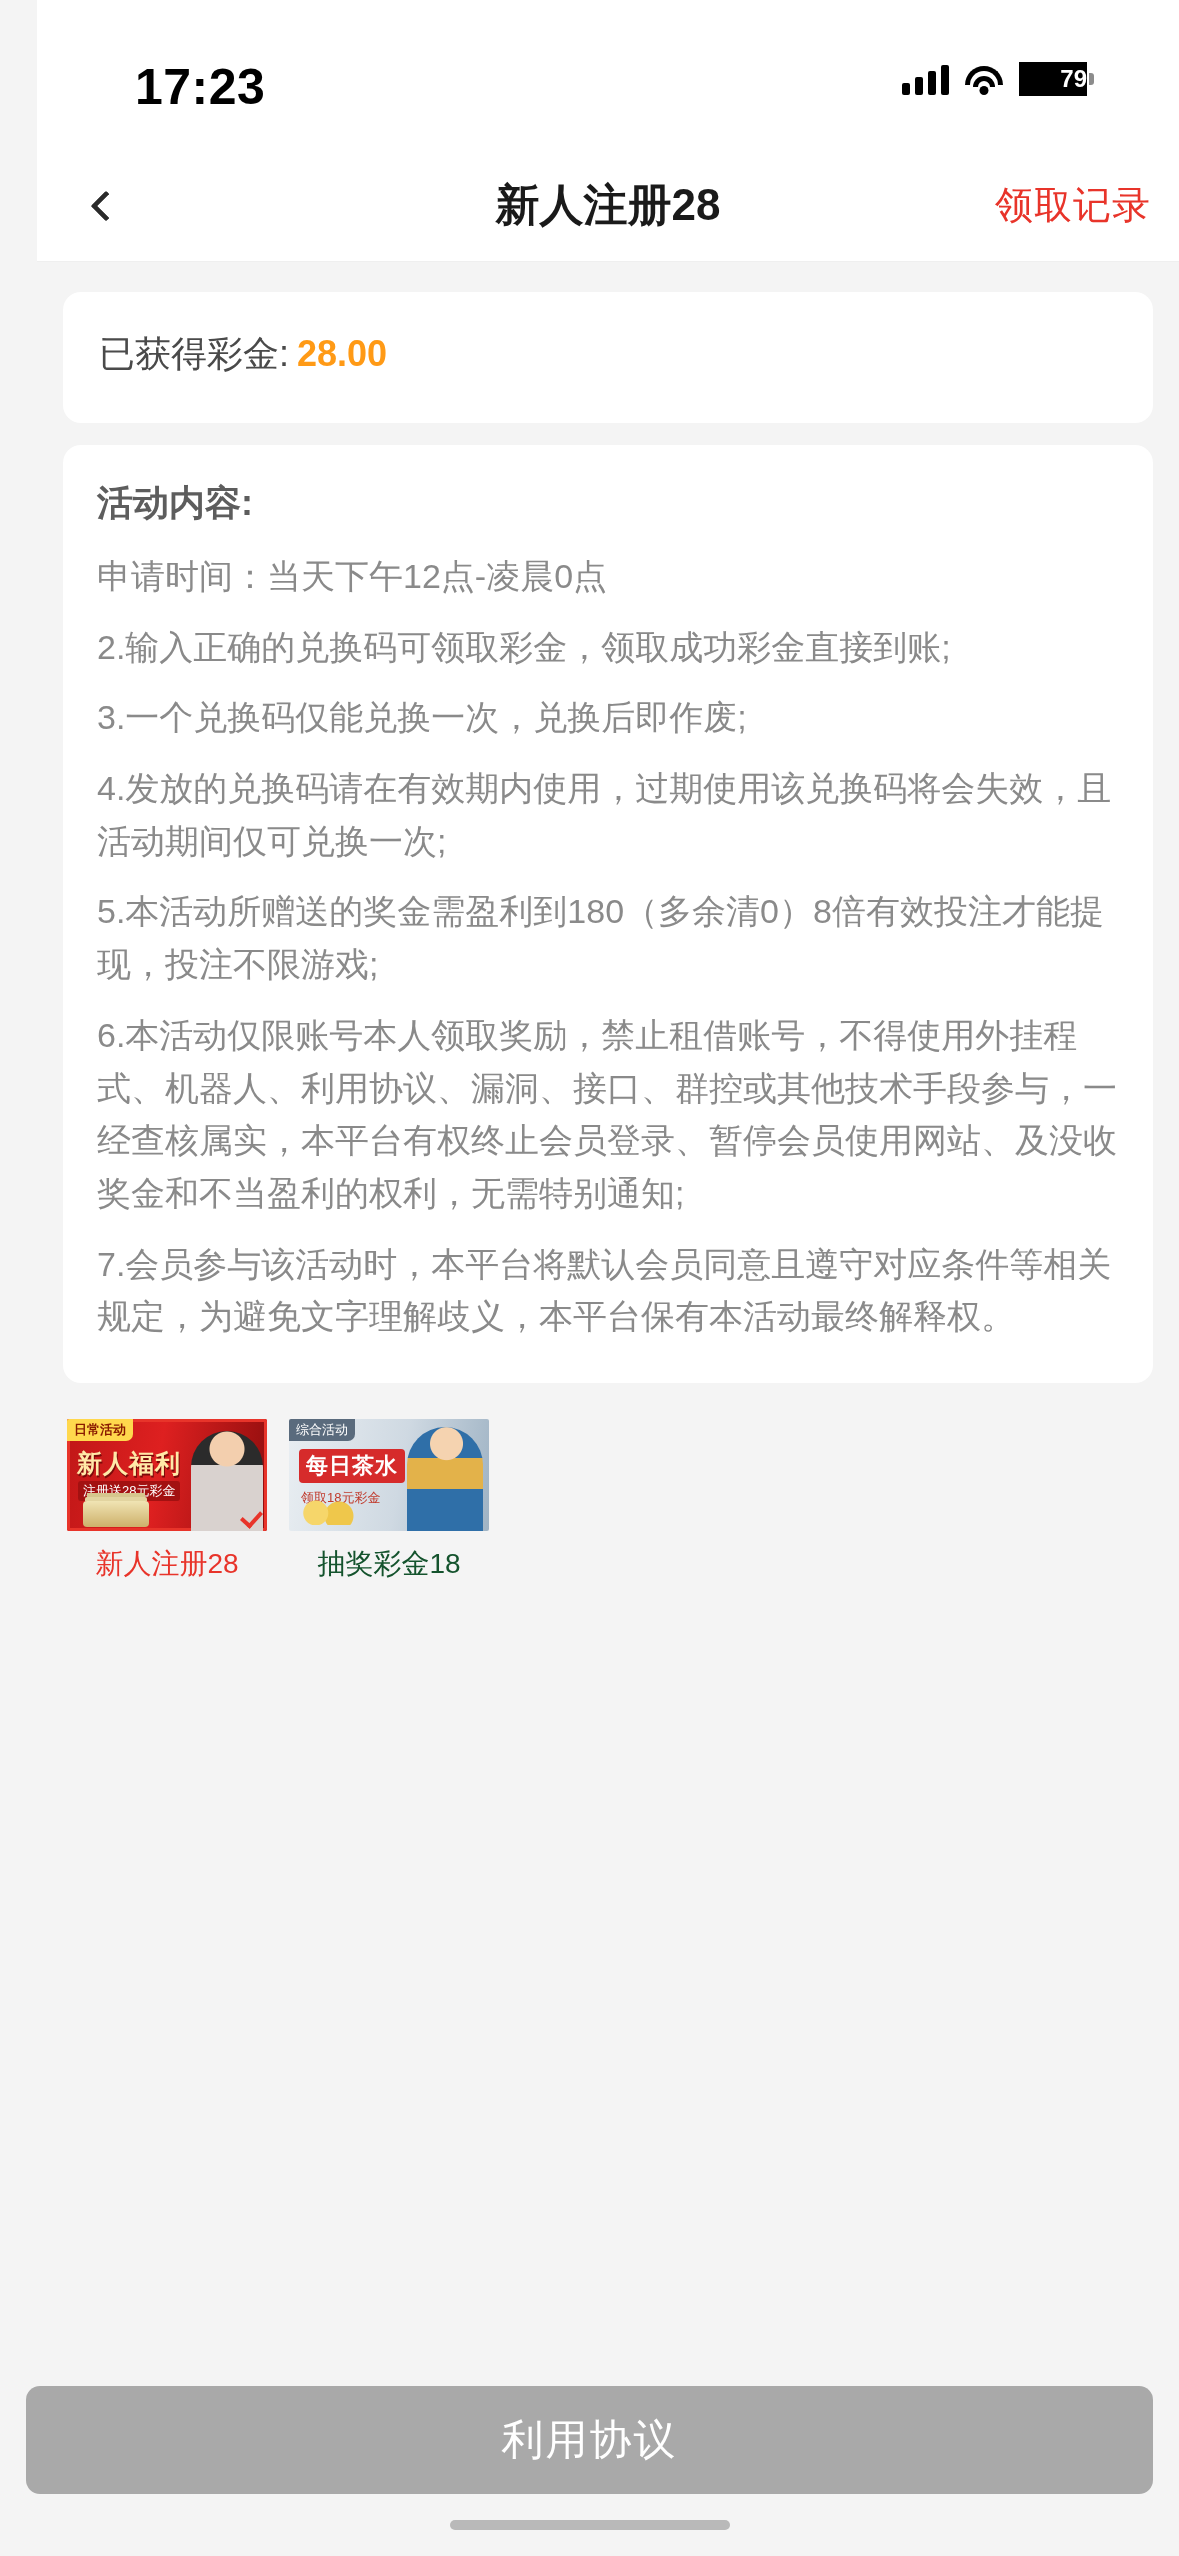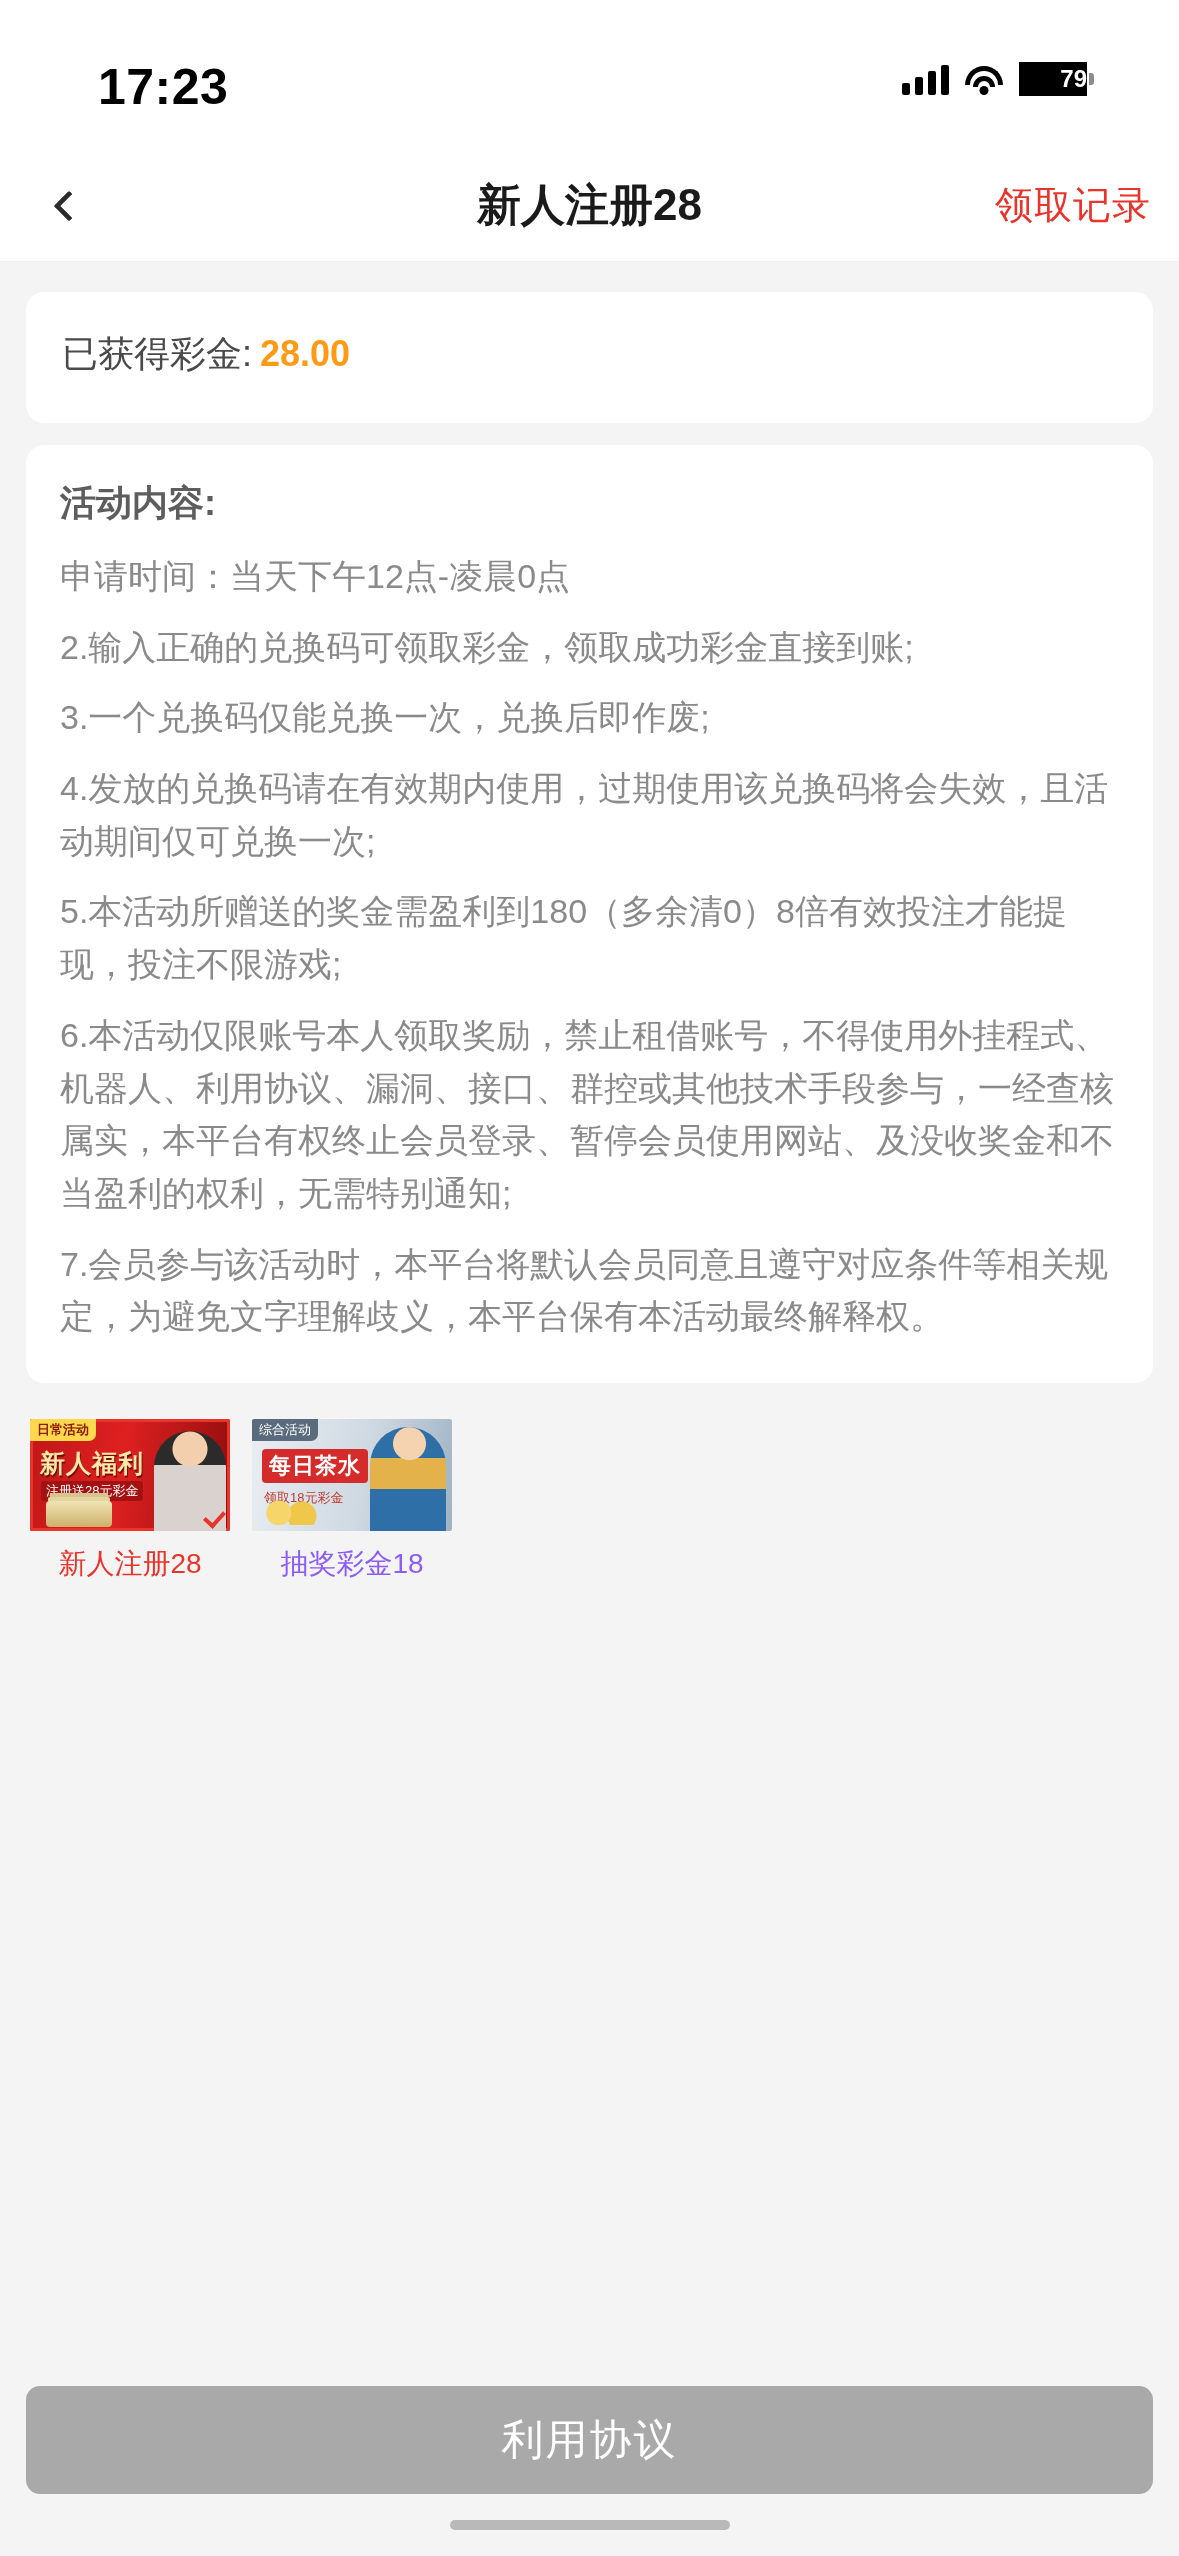--- a/index.html
+++ b/index.html
@@ -9,20 +9,21 @@
     background: #f2f2f2;
     font-family: "Liberation Sans", sans-serif;
     -webkit-font-smoothing: antialiased;
   }
   .phone {
     position: relative;
     width: 1179px;
     height: 2556px;
     background: #f4f4f4;
     overflow: hidden;
+    padding-left: 37px;
   }
 
   
   .statusbar {
     position: relative;
     height: 150px;
     background: #ffffff;
   }
   .status-time {
     position: absolute;
@@ -207,21 +208,21 @@
     background: #ddd;
   }
   .act.selected .act-thumb {
     outline: 3px solid #e8342a;
     outline-offset: -3px;
   }
   .act-label {
     margin-top: 14px;
     text-align: center;
     font-size: 28px;
-    color: #8b5cf6;
+    color: #14532d;
   }
   .act.selected .act-label { color: #e8342a; }
 
   
   .t1 { background: linear-gradient(100deg,#c01717 0%,#de2020 45%,#8e0d0d 100%); }
   .t1 .badge {
     position: absolute; left: 0; top: 0;
     background: #ffd84d; color: #8a1a00;
     font-size: 13px; padding: 2px 7px;
     border-bottom-right-radius: 7px;

